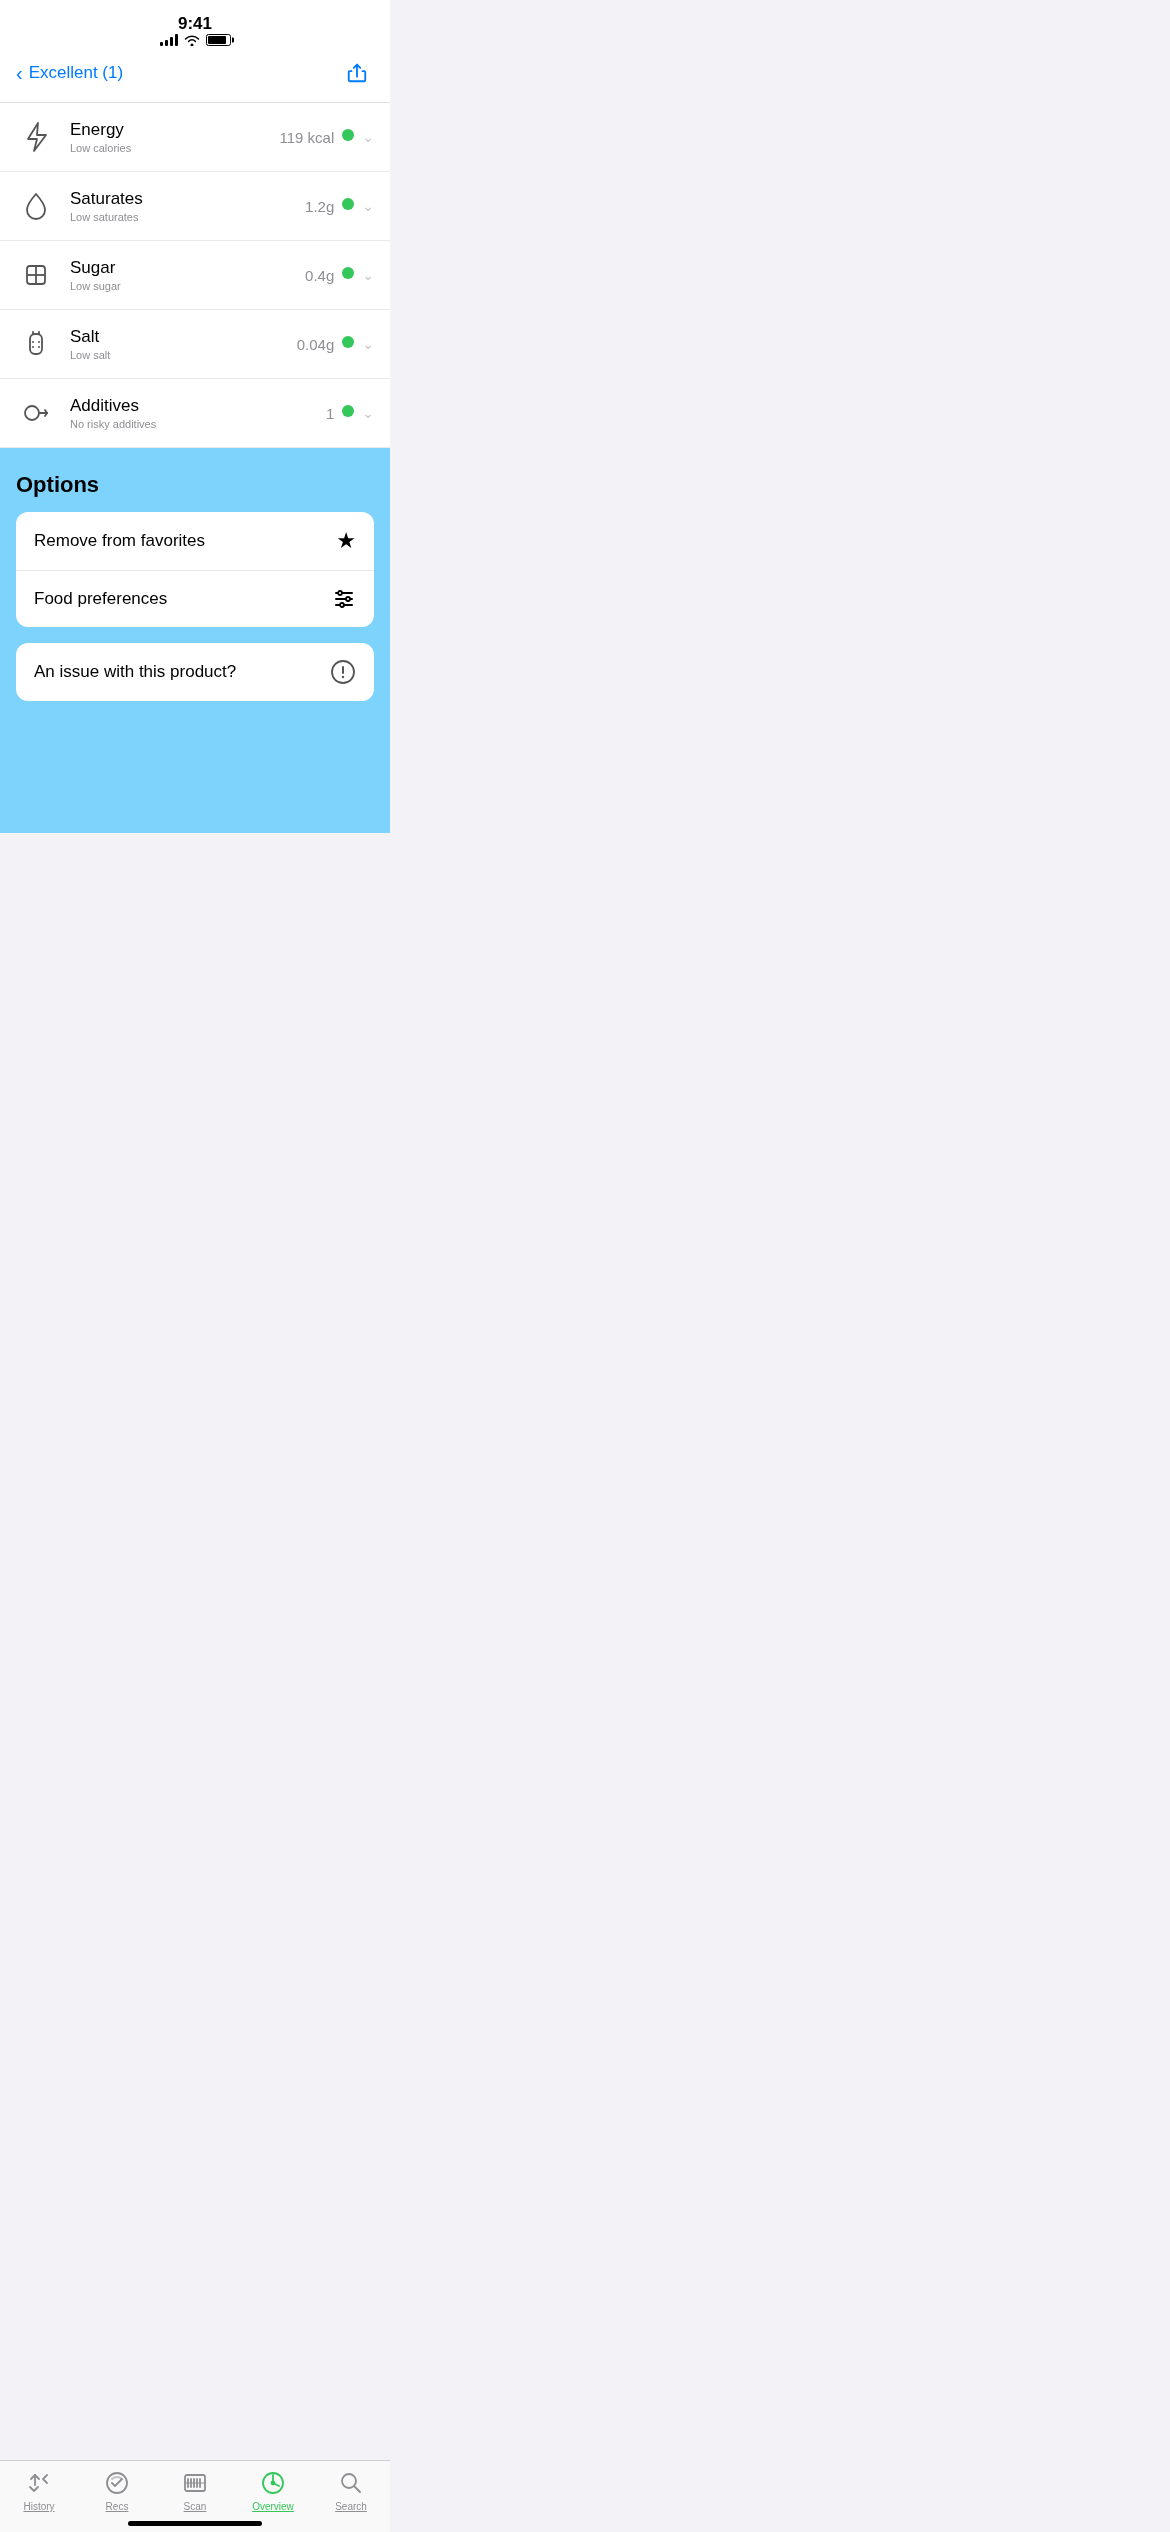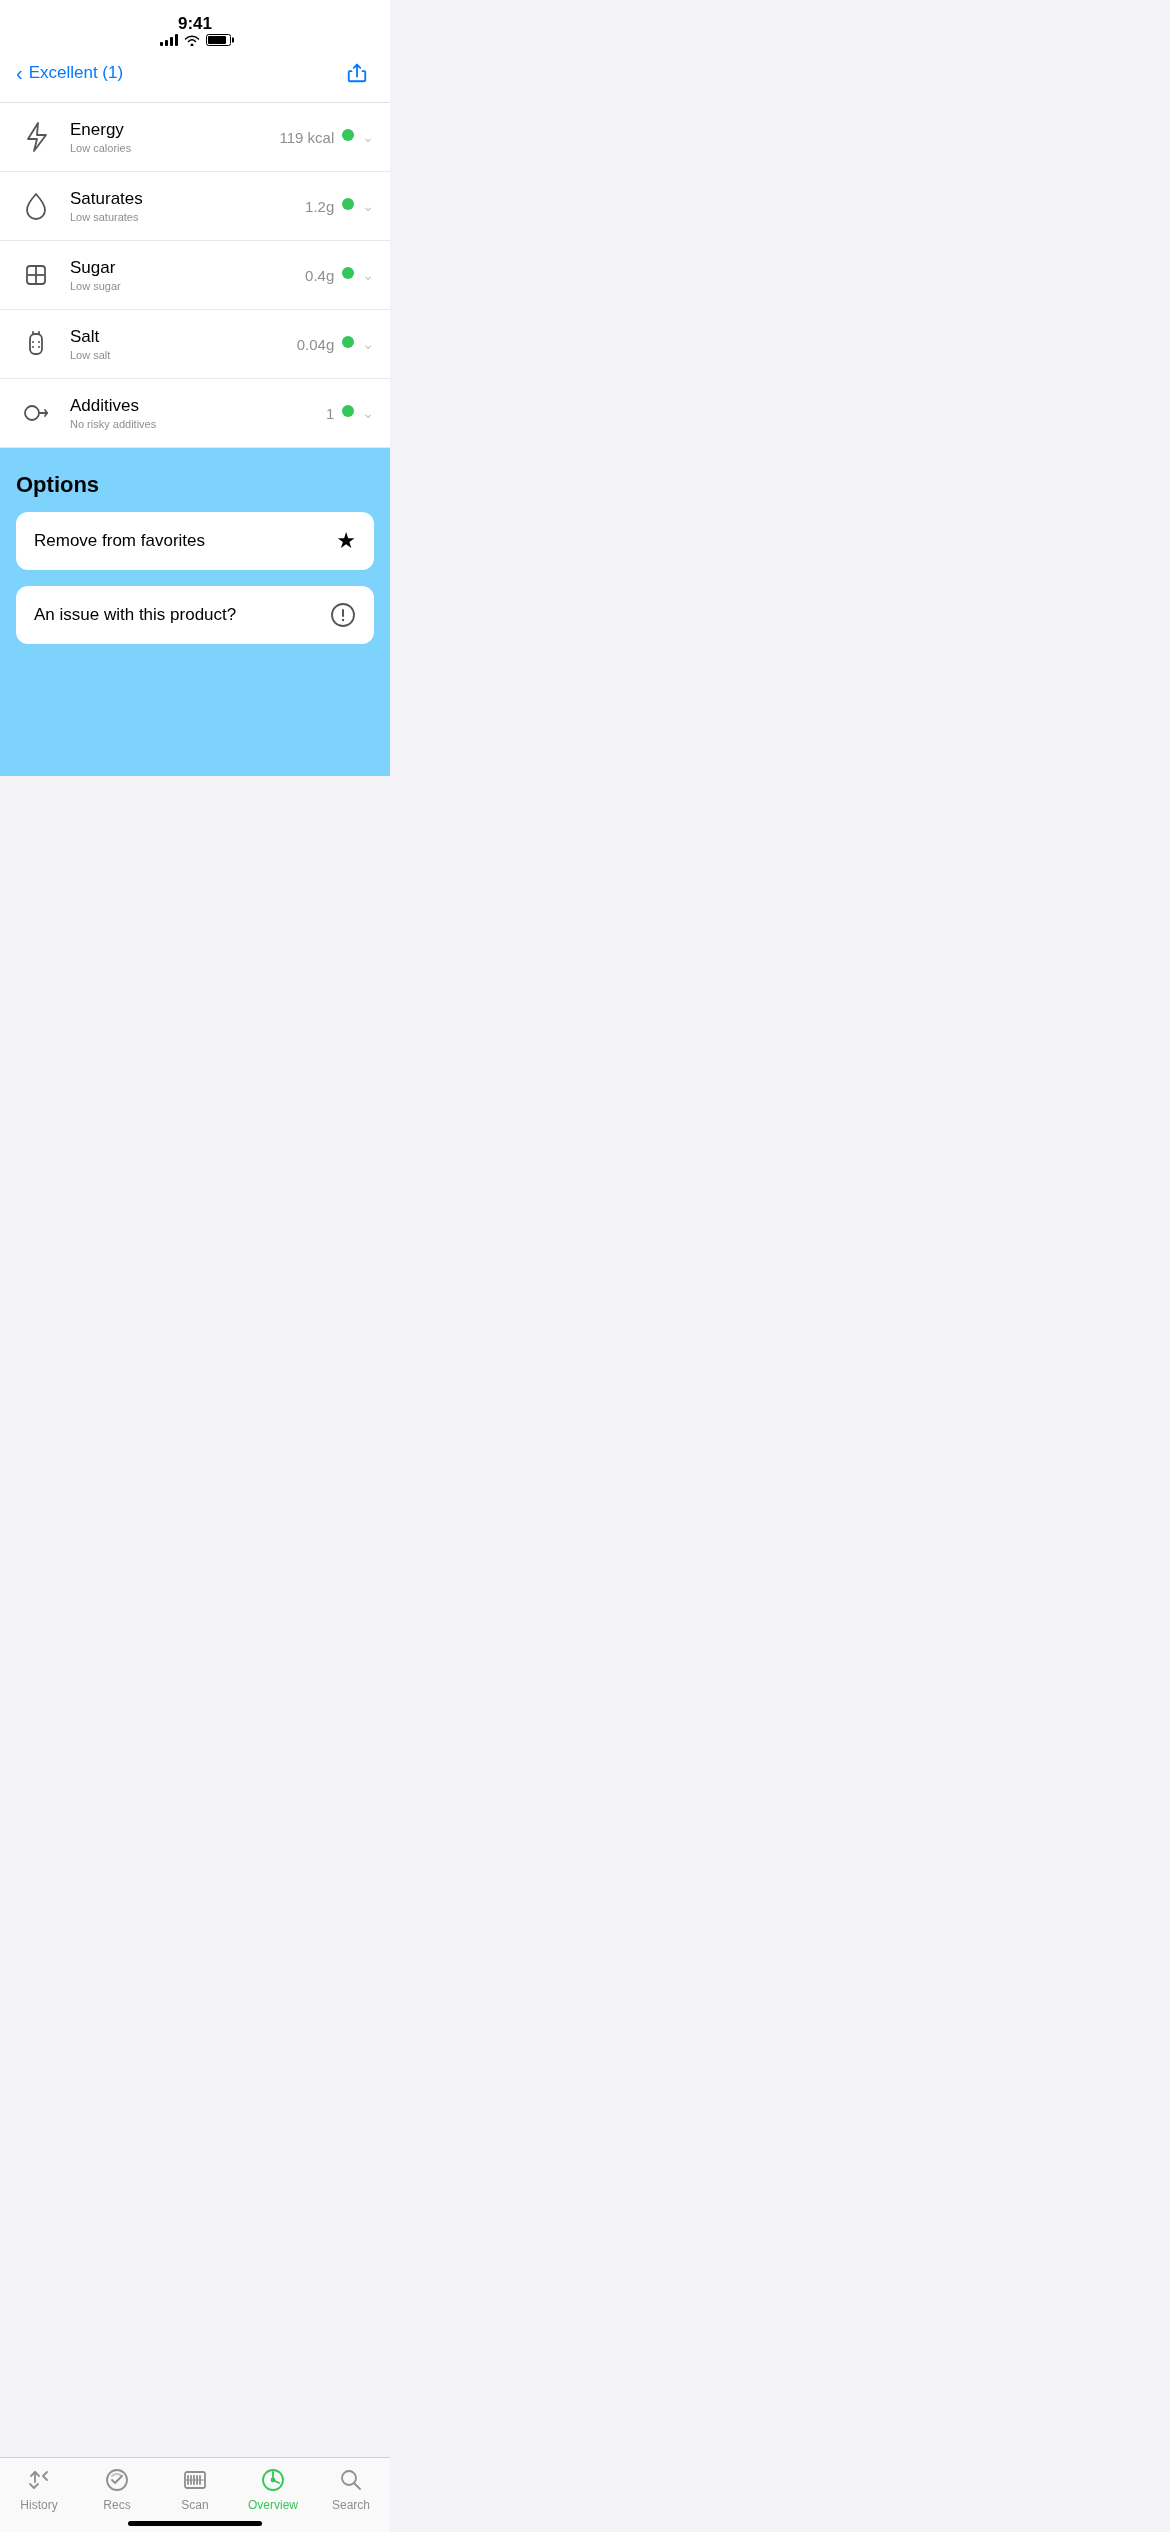--- a/index.html
+++ b/index.html
@@ -223,22 +223,23 @@
       min-width: 60px;
     }
     .tab-icon {
       width: 28px;
       height: 28px;
       display: flex;
       align-items: center;
       justify-content: center;
     }
     .tab-label {
-      font-size: 12px;
+      font-size: 10px;
       color: #8e8e93;
+      text-decoration: underline;
     }
     .tab-label.active {
       color: #34c759;
     }
     .tab-icon.active svg path,
     .tab-icon.active svg circle,
     .tab-icon.active svg line,
     .tab-icon.active svg rect,
     .tab-icon.active svg polyline {
       stroke: #34c759;
@@ -403,20 +404,33 @@
 </div>
 
 <div class="section-bg">
   <div class="section-title">Options</div>
 
   <div class="options-card">
     <div class="options-row">
       <span class="options-label">Remove from favorites</span>
       <span class="options-icon">★</span>
     </div>
+    <div class="options-row">
+      <span class="options-label">Food preferences</span>
+      <span class="options-icon">
+        <svg width="24" height="24" viewBox="0 0 24 24" fill="none" stroke="#000" stroke-width="2" stroke-linecap="round">
+          <line x1="4" y1="6" x2="20" y2="6"></line>
+          <line x1="4" y1="12" x2="20" y2="12"></line>
+          <line x1="4" y1="18" x2="20" y2="18"></line>
+          <circle cx="8" cy="6" r="2" fill="#fff" stroke="#000" stroke-width="1.8"></circle>
+          <circle cx="16" cy="12" r="2" fill="#fff" stroke="#000" stroke-width="1.8"></circle>
+          <circle cx="10" cy="18" r="2" fill="#fff" stroke="#000" stroke-width="1.8"></circle>
+        </svg>
+      </span>
+    </div>
   </div>
 
   <div class="options-card">
     <div class="options-row">
       <span class="options-label">An issue with this product?</span>
       <span class="options-icon">
         <svg width="26" height="26" viewBox="0 0 26 26" fill="none">
           <circle cx="13" cy="13" r="11" stroke="#555" stroke-width="1.8"></circle>
           <line x1="13" y1="8" x2="13" y2="14" stroke="#555" stroke-width="2" stroke-linecap="round"></line>
           <circle cx="13" cy="18" r="1.2" fill="#555"></circle>

